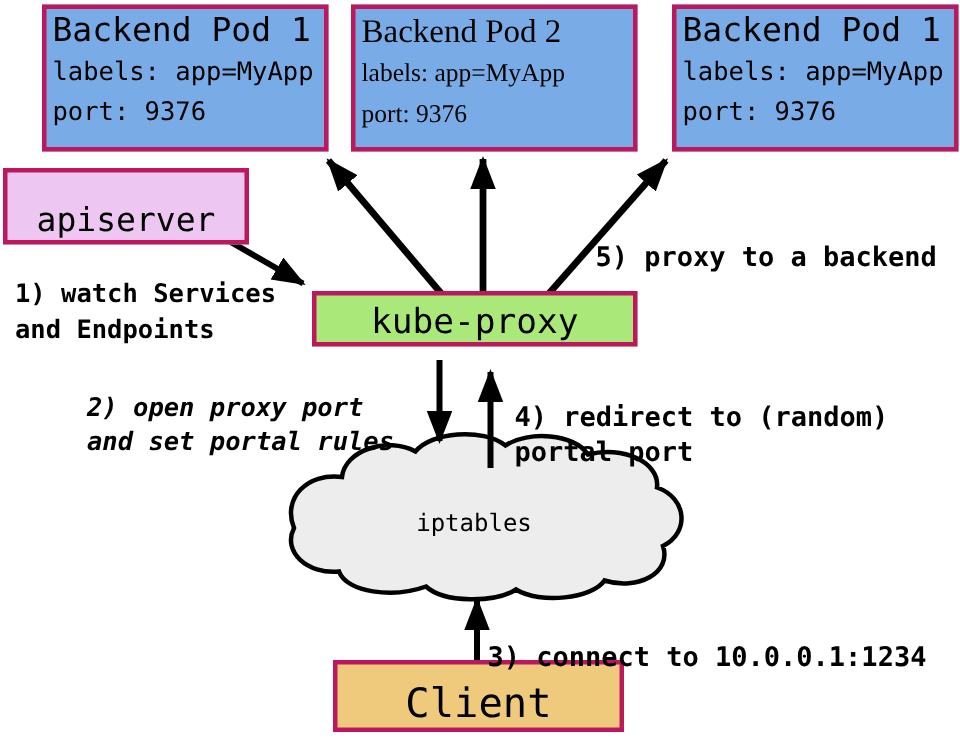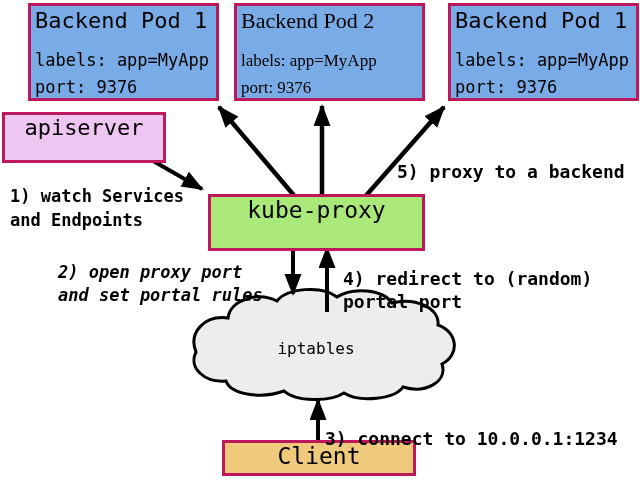--- a/index.html
+++ b/index.html
@@ -13,27 +13,27 @@
   }
   #arrow-layer{position:absolute;left:0;top:0;width:640px;height:494px;}
   .box{
     position:absolute;
     border:3px solid #be185d;
     box-sizing:border-box;
   }
   .pod{width:191px;height:98px;top:3px;padding:2px 4px 0 4px;}
   .pod-title{font-size:22px;line-height:26px;white-space:nowrap;}
   .pod-line{font-size:17px;line-height:27px;white-space:nowrap;}
-  .pod-line.first{margin-top:13px;}
+  .pod-line.first{margin-top:1px;}
   .center-label{
-    display:flex;align-items:flex-start;justify-content:center;
+    display:flex;align-items:flex-end;justify-content:center;
   }
   #apiserver-box{left:2px;top:112px;width:164px;height:51px;font-size:22px;}
-  #kube-proxy-box{left:208px;top:194px;width:217px;height:57px;font-size:23px;}
-  #client-box{left:222px;top:440px;width:194px;height:36px;font-size:23px;}
+  #kube-proxy-box{left:208px;top:194px;width:217px;height:37px;font-size:23px;}
+  #client-box{left:222px;top:440px;width:194px;height:48px;font-size:27px;}
   #pod-1{left:28px;}
   #pod-2{left:234px;}
   #pod-3{left:448px;}
   .annotation{
     position:absolute;
     font-weight:bold;
     white-space:nowrap;
     margin-top:16px;
   }
   #step1-label{left:10px;top:168px;font-size:17px;line-height:24px;}

